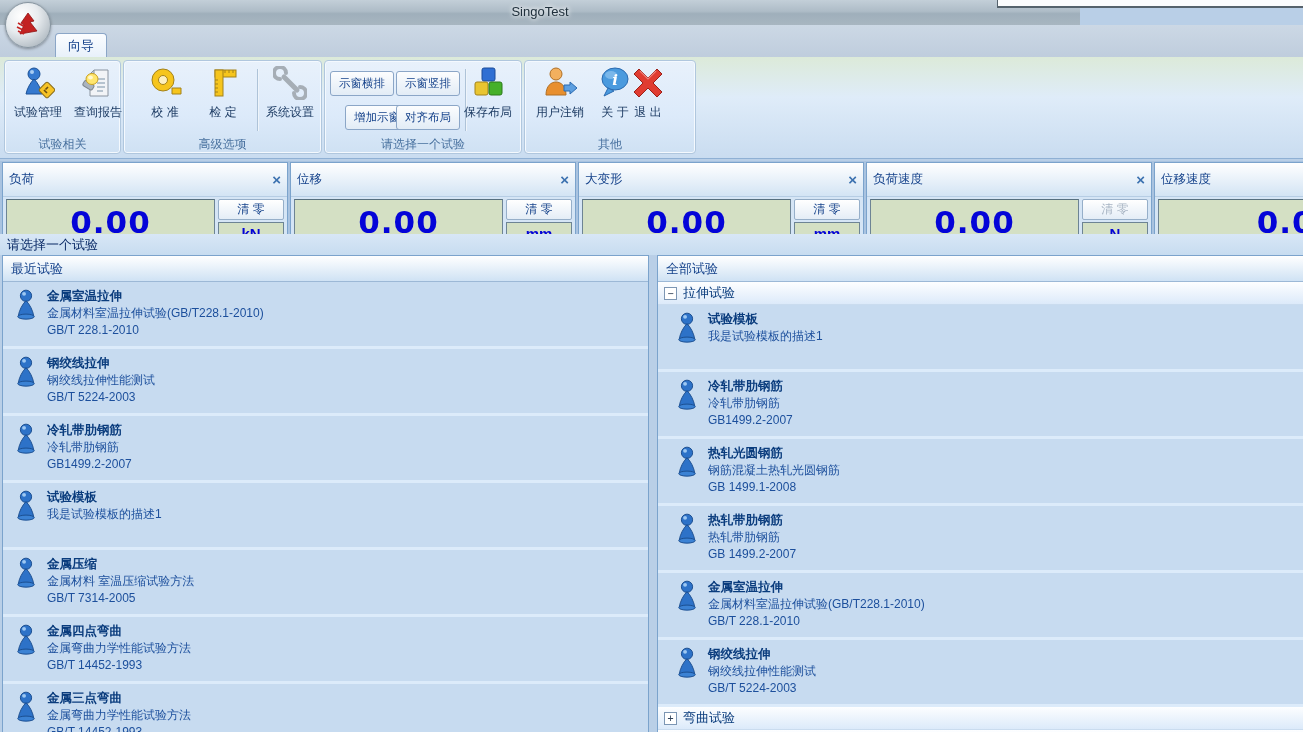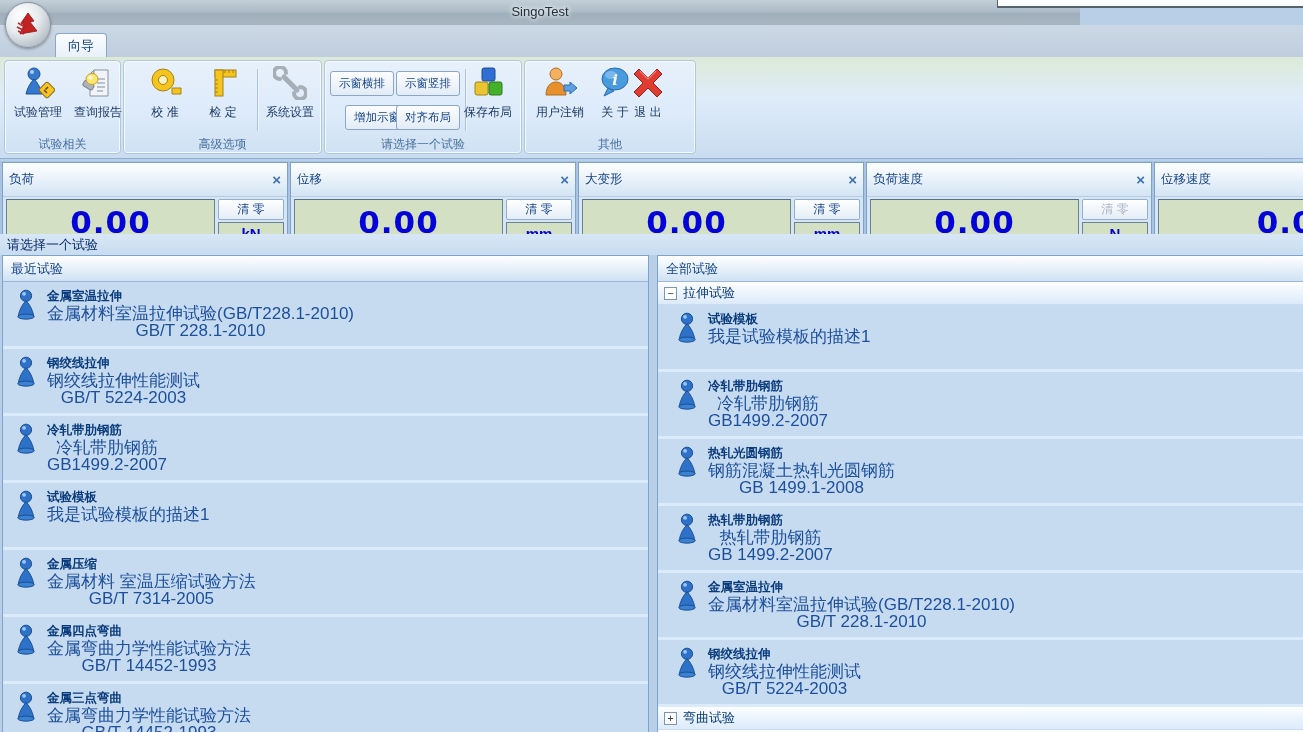--- a/index.html
+++ b/index.html
@@ -75,21 +75,21 @@
   .panel-left{left:2px;width:645px;}
   .panel-right{left:657px;width:646px;border-right:none;}
   .panel-header{height:25px;background:linear-gradient(#ffffff,#cfe2f4);border-bottom:1px solid #9cb8d6;
     color:#15428b;font-size:13px;line-height:25px;padding-left:8px;}
   .test-item{display:flex;align-items:flex-start;background:#c7dbf0;margin-bottom:3px;
     padding:6px 0 0 10px;height:58px;cursor:pointer;}
   .panel-right .test-item{margin-left:0;padding-left:16px;}
   .pawn{flex:0 0 34px;margin-top:1px;}
   .test-text{display:flex;flex-direction:column;}
   .t-title{color:#0a3c7d;font-weight:bold;font-size:12.5px;line-height:17px;}
-  .t-desc,.t-std{color:#1c4f9c;font-size:17px;line-height:17px;text-align:center;}
+  .t-desc,.t-std{color:#1c4f9c;font-size:12px;line-height:17px;}
   .tree-row{height:22px;background:linear-gradient(#fdfeff,#dceafa);border-bottom:1px solid #cadcef;
     display:flex;align-items:center;gap:6px;padding-left:6px;color:#0a3c7d;font-size:13px;cursor:pointer;}
   .expander{width:11px;height:11px;background:#ffffff;border:1px solid #7c96b4;display:flex;
     align-items:center;justify-content:center;font-size:10px;line-height:9px;color:#30425a;
     font-family:"DejaVu Sans Mono",monospace;}
 </style>
 </head>
 <body>
 
 <div id="screen">

